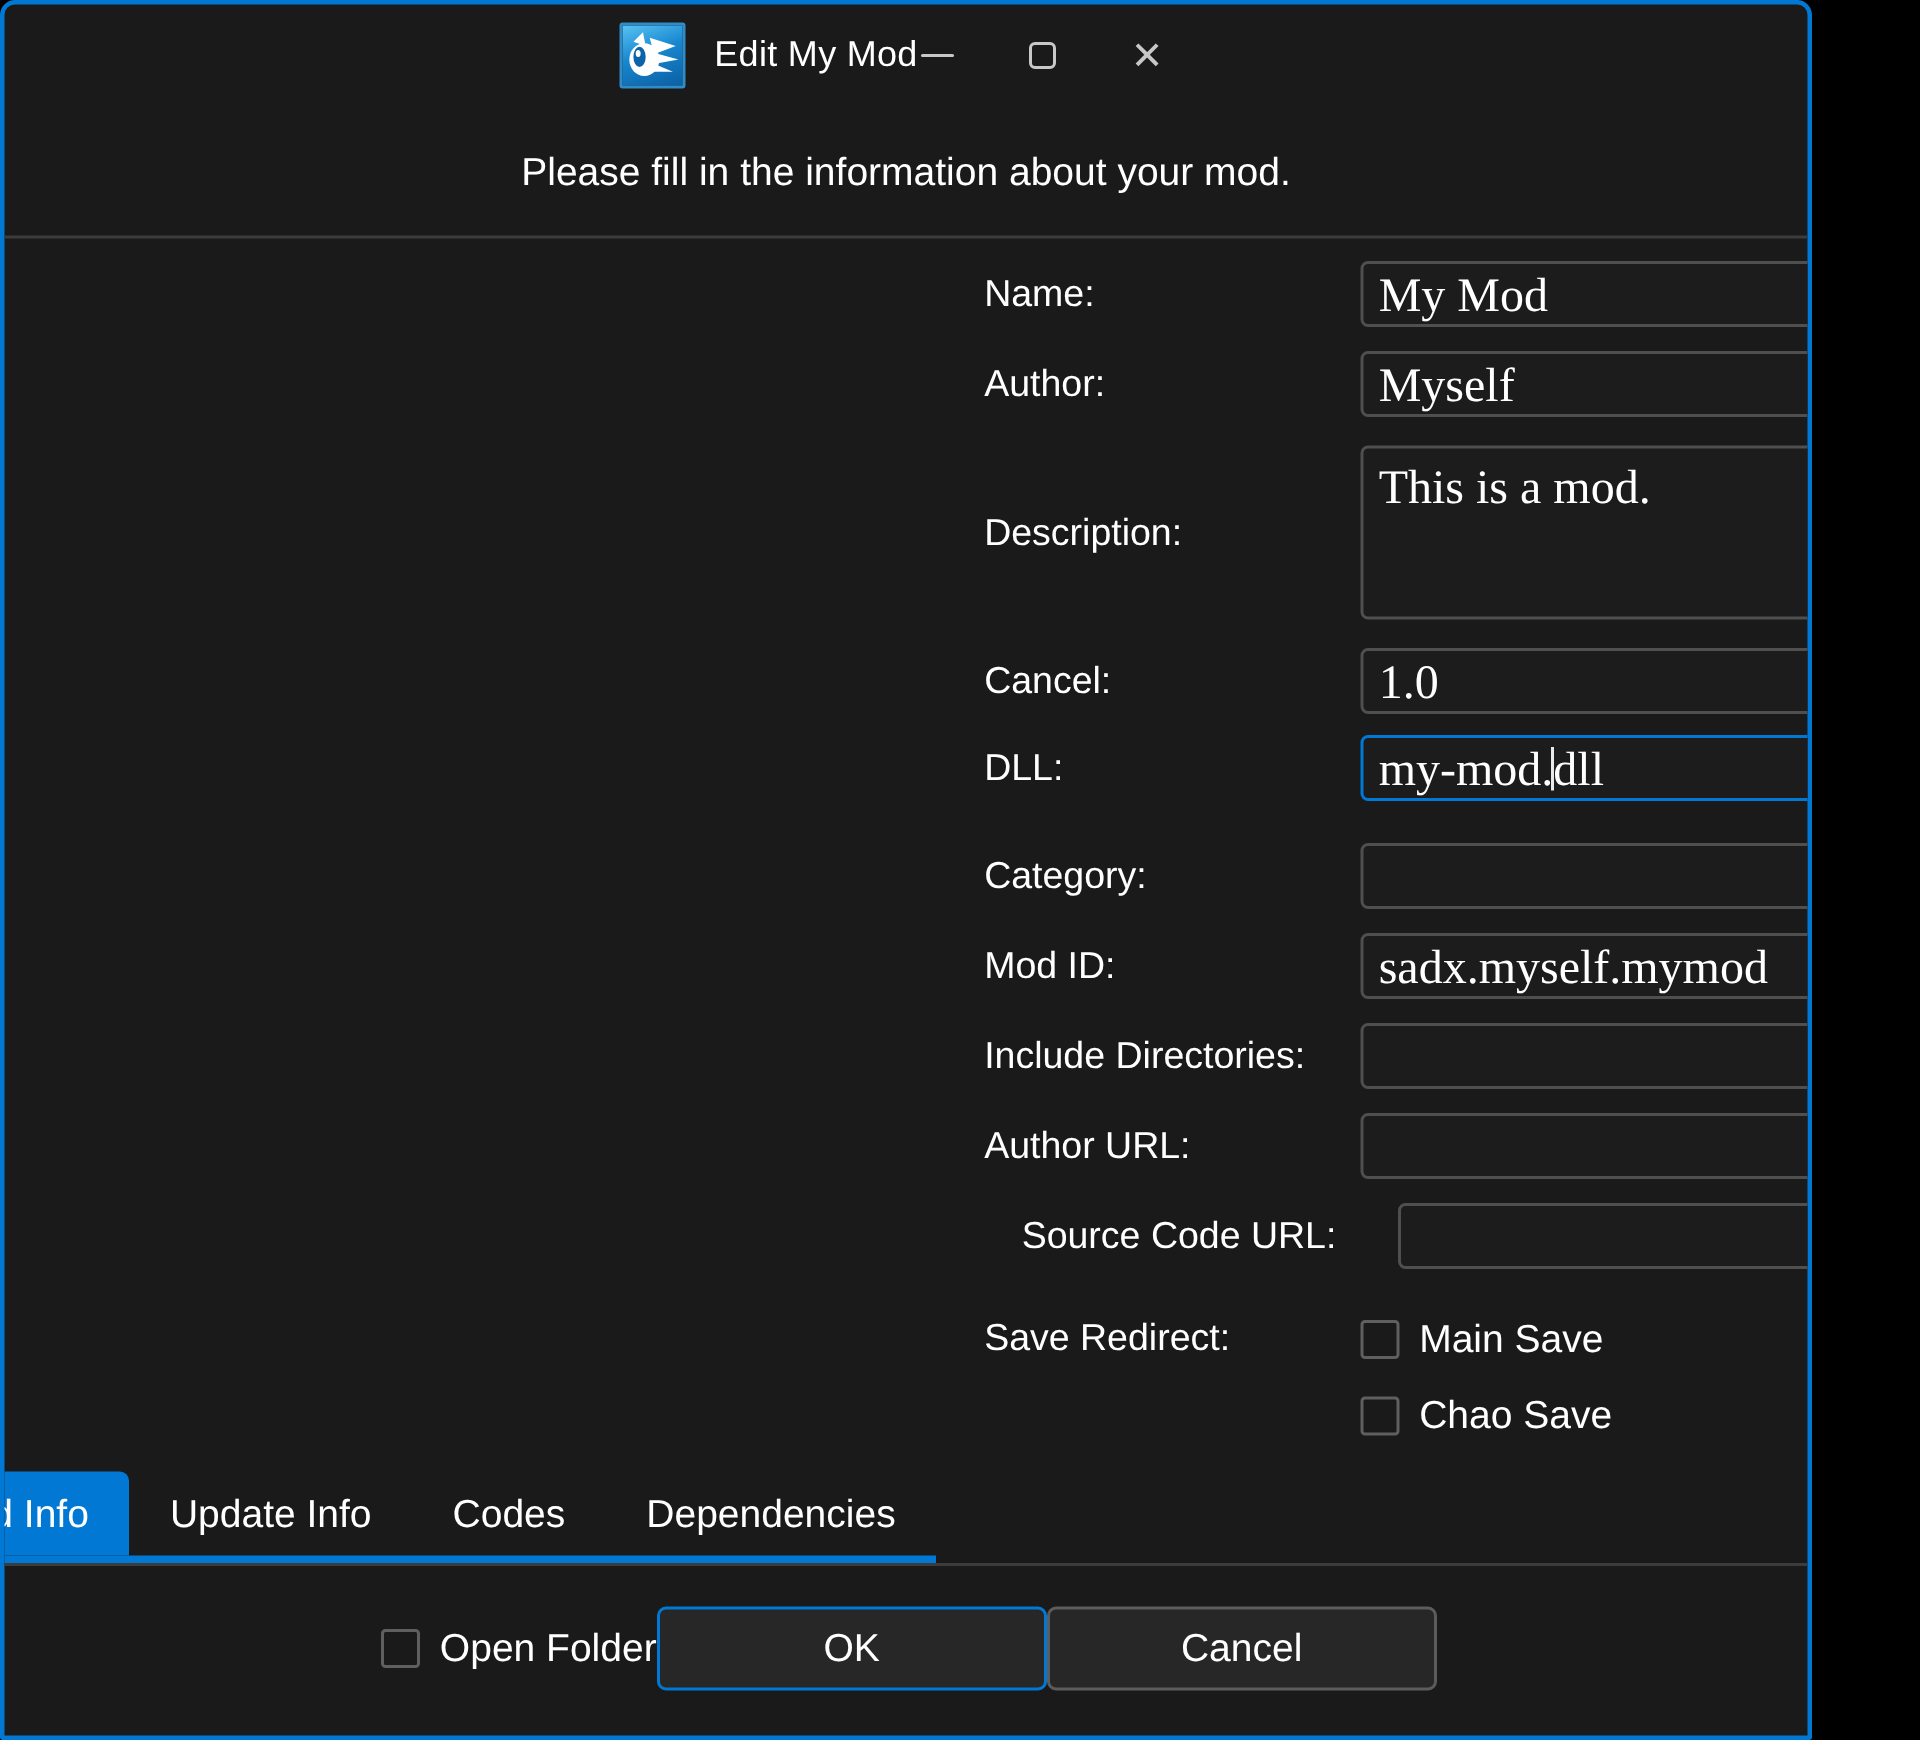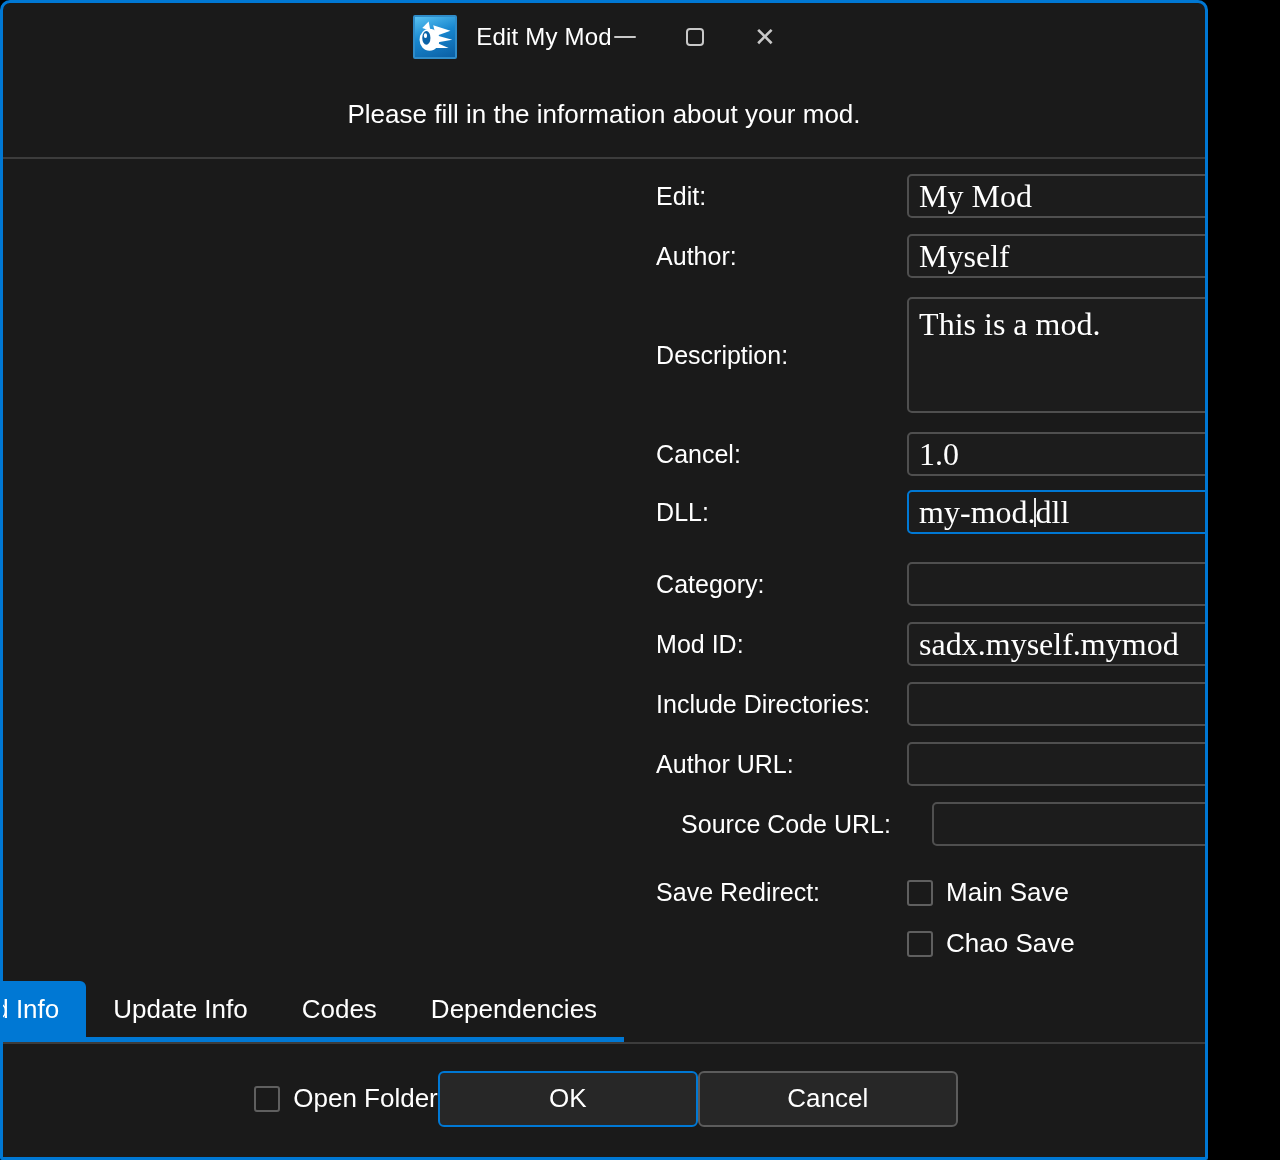--- a/index.html
+++ b/index.html
@@ -123,21 +123,21 @@
     <div class="tabstrip">
       <div class="tab active">Mod Info</div>
       <div class="tab">Update Info</div>
       <div class="tab">Codes</div>
       <div class="tab">Dependencies</div>
     </div>
 
     <div class="form">
 
       <div class="row mb16">
-        <div class="lbl">Edit:</div>
+        <div class="lbl">Name:</div>
         <input class="txt" type="text" value="My Mod" style="">
       </div>
 
       <div class="row mb19">
         <div class="lbl">Author:</div>
         <input class="txt" type="text" value="Myself" style="">
       </div>
 
       <div class="row mb19">
         <div class="lbl">Description:</div>

